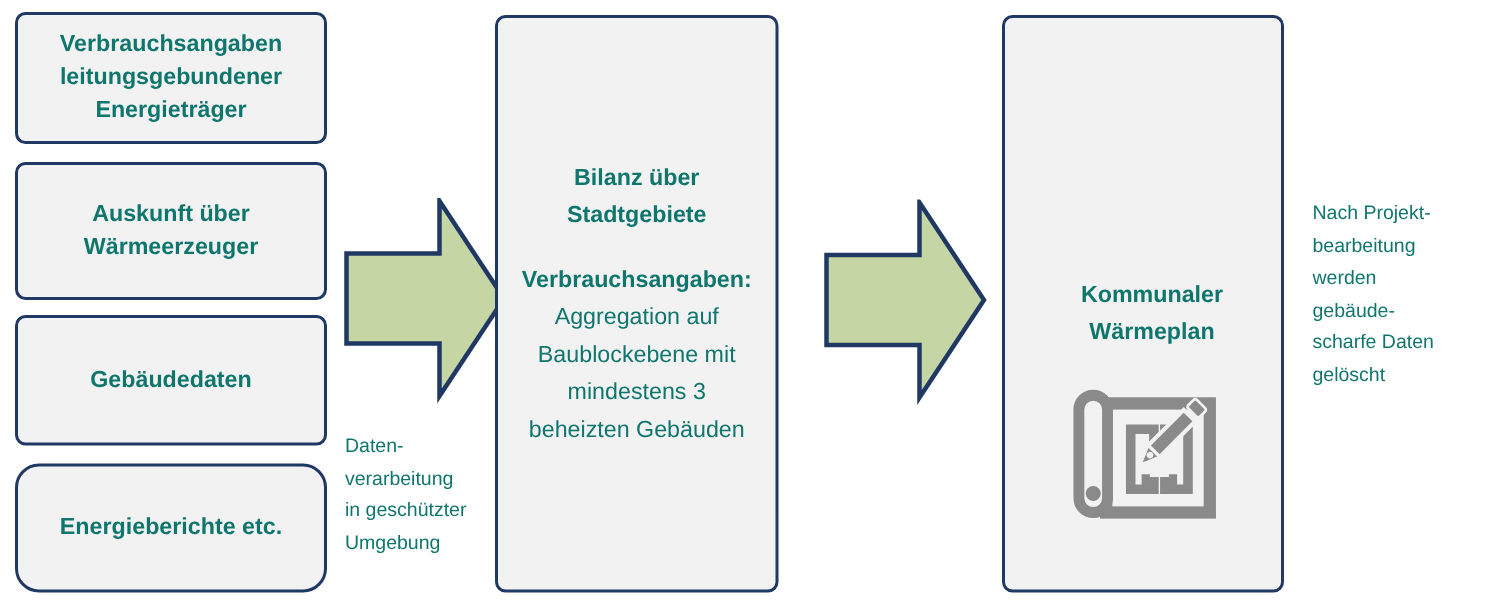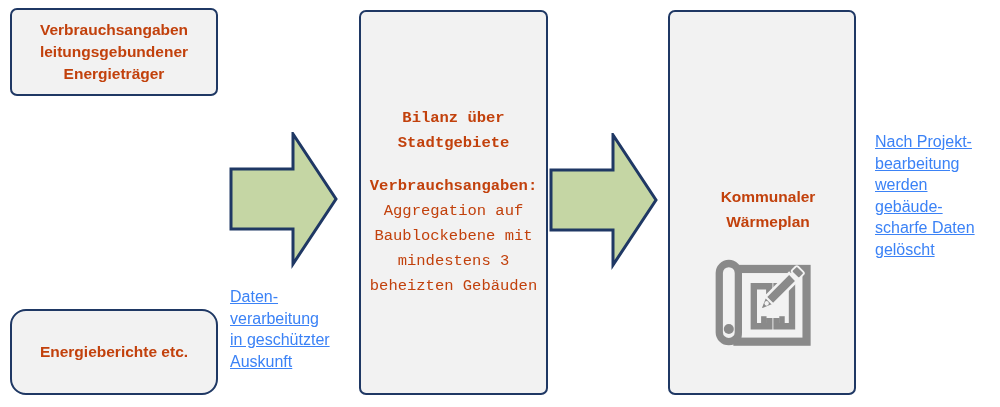--- a/index.html
+++ b/index.html
@@ -14,38 +14,37 @@
     position:absolute;
     box-sizing:border-box;
     background:#f2f2f2;
     border:2.5px solid #1f3864;
     border-radius:7px;
     display:flex;
     flex-direction:column;
     align-items:center;
     justify-content:center;
     text-align:center;
-    color:#c2410c;
+    color:#0f766e;
   }
   .src{
     left:10px;width:208px;
     font-weight:bold;
     font-size:15.5px;
     line-height:22px;
     white-space:pre-line;
   }
   .src1{top:8px;height:88px;}
   .src2{top:108px;height:92px;}
   .src3{top:210px;height:87px;}
   .src4{top:309px;height:86px;border-radius:16px;}
   .process{
-    left:359px;top:10px;width:189px;height:385px;
+    left:330px;top:10px;width:189px;height:385px;
     font-size:15.5px;line-height:25px;
     padding:0 6px;
-    font-family:Liberation Mono, monospace;
   }
   .process .title{font-weight:bold;white-space:pre-line;}
   .process .spacer{height:18px;}
   .process .map-heading{font-weight:bold;}
   .process .map-body{font-weight:normal;white-space:pre-line;}
   .result{
     left:668px;top:10px;width:188px;height:385px;
     justify-content:flex-start;
   }
   .result .title{
@@ -54,51 +53,57 @@
     font-size:15.5px;line-height:25px;
     white-space:pre-line;
     margin-left:12px;
   }
   .result .icon-wrap{margin-top:22px;}
   .arrow{position:absolute;}
   .arrow1{left:229px;top:132px;}
   .arrow2{left:549px;top:133px;}
   .note{
     position:absolute;
-    color:#3b82f6;
-    font-size:16px;
+    color:#0f766e;
+    font-size:13px;
     line-height:21.5px;
     white-space:pre-line;
-    text-decoration:underline;
   }
   .note-processing{left:230px;top:286px;width:115px;}
   .note-deletion{left:875px;top:131px;width:122px;}
 </style>
 </head>
 <body>
 
 <div class="canvas">
 
   <div class="box src src1">
     <span>Verbrauchsangaben
 leitungsgebundener
 Energieträger</span>
   </div>
+  <div class="box src src2">
+    <span>Auskunft über
+Wärmeerzeuger</span>
+  </div>
+  <div class="box src src3">
+    <span>Gebäudedaten</span>
+  </div>
   <div class="box src src4">
     <span>Energieberichte etc.</span>
   </div>
 
   <svg class="arrow arrow1" width="110" height="137" viewBox="0 0 110 137">
     <polygon points="2,37 64,37 64,2 107,67 64,132 64,97 2,97" fill="#c5d6a4" stroke="#1f3864" stroke-width="3" stroke-linejoin="miter"></polygon>
   </svg>
 
   <div class="note note-processing">Daten-
 verarbeitung
 in geschützter
-Auskunft</div>
+Umgebung</div>
 
   <div class="box process">
     <div class="title">Bilanz über
 Stadtgebiete</div>
     <div class="spacer"></div>
     <div class="map-heading">Verbrauchsangaben:</div>
     <div class="map-body">Aggregation auf
 Baublockebene mit
 mindestens 3
 beheizten Gebäuden</div>

